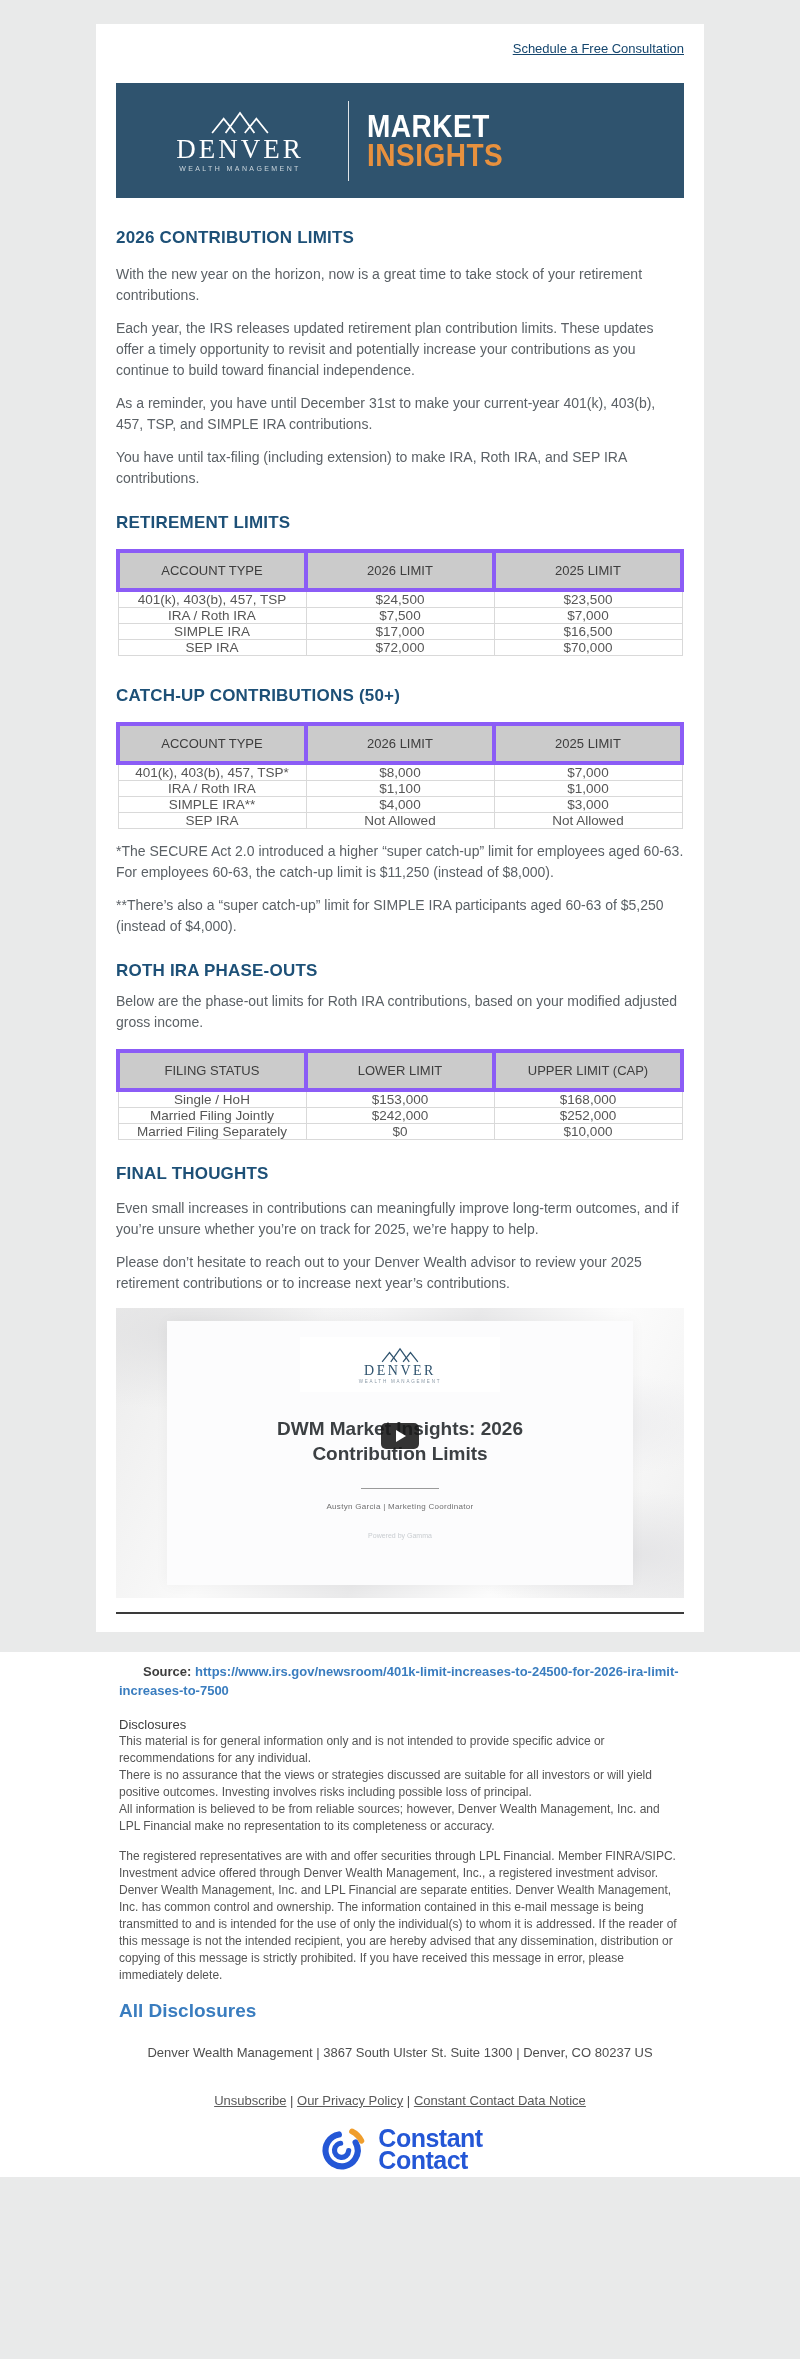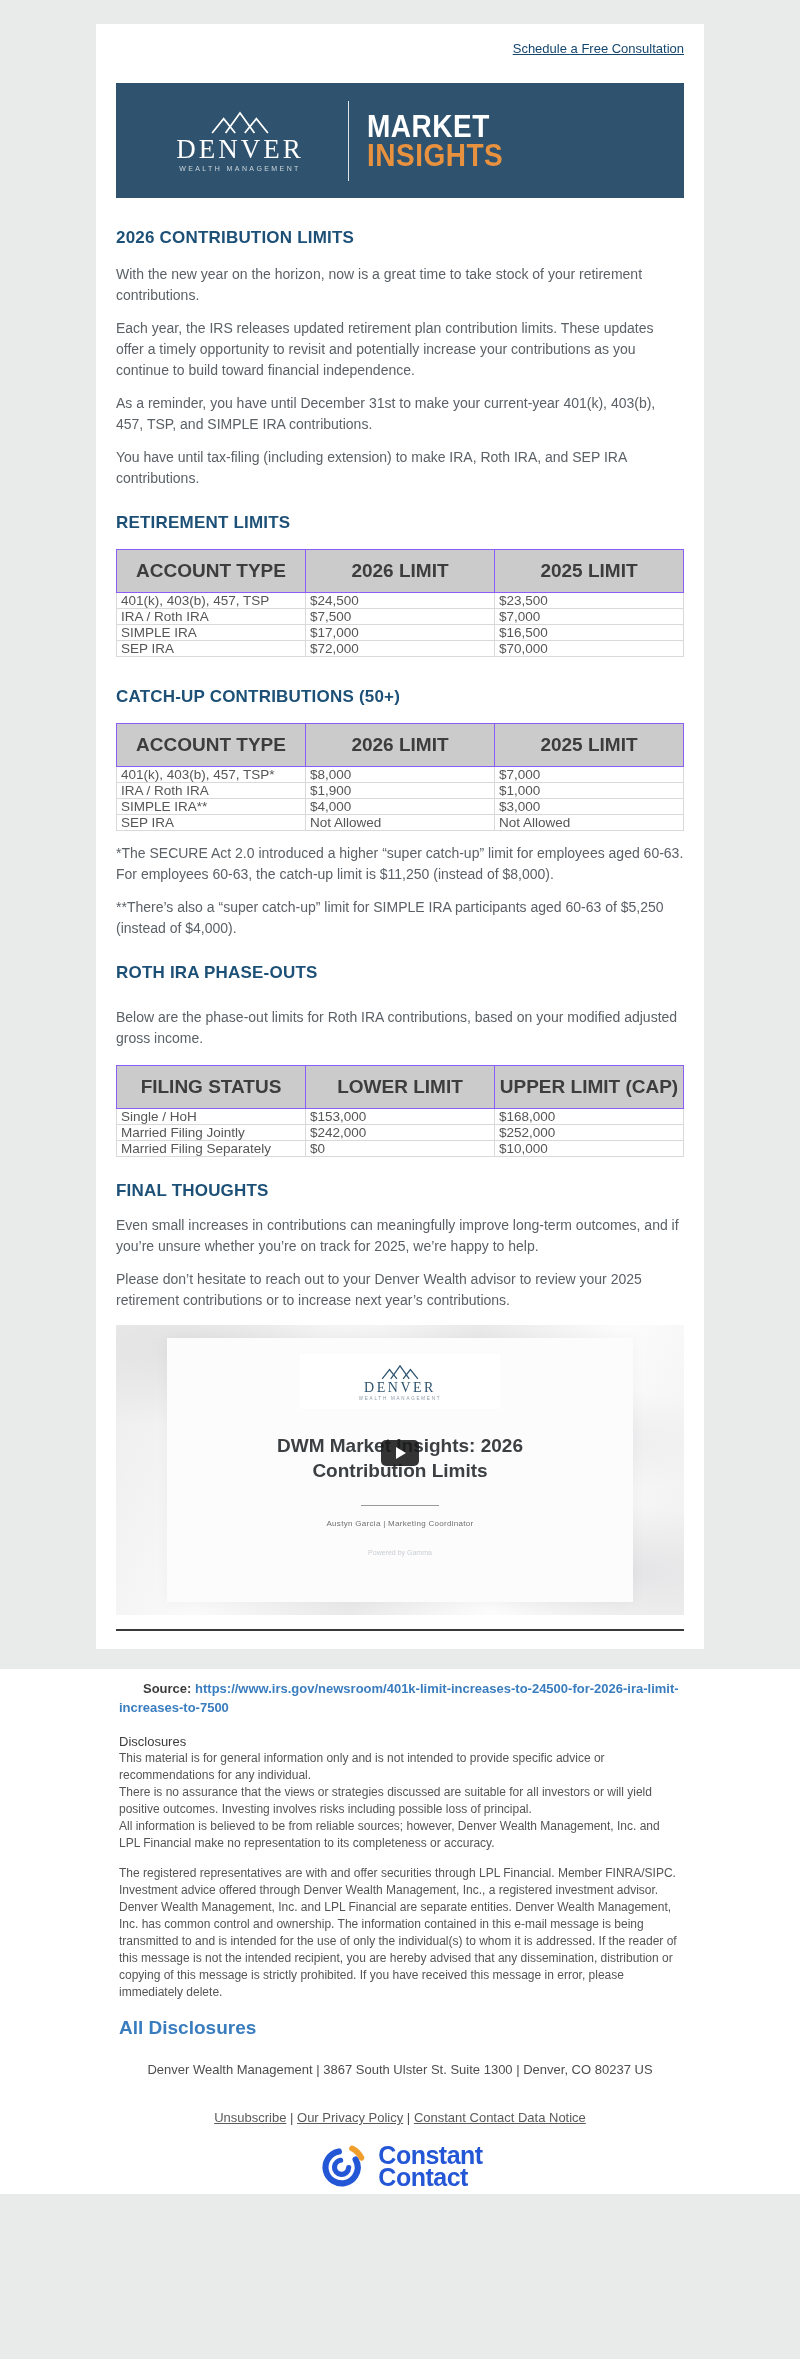--- a/index.html
+++ b/index.html
@@ -33,26 +33,26 @@
   .masthead .m2{color:#e8913e;}
 
   
   .sec-heading{color:#1d5077;font-size:17px;font-weight:bold;letter-spacing:.2px;margin:30px 0 0;}
   .sec-heading.tight{margin-top:24px;}
   p.body{color:#5b6166;font-size:14px;line-height:21px;margin:12px 0 0;}
   p.body.first{margin-top:16px;}
 
   table.limits{width:100%;border-collapse:collapse;margin-top:16px;}
   table.limits th{
-    background:#cbcbcb;border:1px solid #8b5cf6;color:#3d3d3d;
-    font-size:19px;font-weight:bold;padding:10px 4px;text-align:center;
+    background:#cbcbcb;border:4px solid #8b5cf6;color:#3d3d3d;
+    font-size:13px;font-weight:normal;padding:10px 4px;text-align:center;
   }
   table.limits td{
     border:1px solid #d9d9d9;color:#565656;font-size:13.5px;
-    padding:0 4px;background:#fff;
+    padding:0 4px;text-align:center;background:#fff;
   }
   table.limits th,table.limits td{width:33.33%;}
 
   
   .video{margin-top:14px;height:290px;position:relative;background:#f2f2f2;overflow:hidden;}
   .video .swirl{
     position:absolute;inset:0;
     background:
       radial-gradient(ellipse 60% 45% at 12% 8%, #e2e2e3 0%, rgba(226,226,227,0) 60%),
       radial-gradient(ellipse 55% 40% at 90% 85%, #e4e4e6 0%, rgba(228,228,230,0) 55%),
@@ -171,40 +171,40 @@
       <th>2026 LIMIT</th>
       <th>2025 LIMIT</th>
     </tr>
     <tr>
       <td>401(k), 403(b), 457, TSP*</td>
       <td>$8,000</td>
       <td>$7,000</td>
     </tr>
     <tr>
       <td>IRA / Roth IRA</td>
-      <td>$1,900</td>
+      <td>$1,100</td>
       <td>$1,000</td>
     </tr>
     <tr>
       <td>SIMPLE IRA**</td>
       <td>$4,000</td>
       <td>$3,000</td>
     </tr>
     <tr>
       <td>SEP IRA</td>
       <td>Not Allowed</td>
       <td>Not Allowed</td>
     </tr>
   </tbody>
     </table>
   <p class="body" style="">*The SECURE Act 2.0 introduced a higher “super catch-up” limit for employees aged 60-63. For employees 60-63, the catch-up limit is $11,250 (instead of $8,000).</p>
   <p class="body">**There’s also a “super catch-up” limit for SIMPLE IRA participants aged 60-63 of $5,250 (instead of $4,000).</p>
 
   <div class="sec-heading tight">ROTH IRA PHASE-OUTS</div>
-  <p class="body" style="margin-top:24px">Below are the phase-out limits for Roth IRA contributions, based on your modified adjusted gross income.</p>
+  <p class="body" style="margin-top:10px">Below are the phase-out limits for Roth IRA contributions, based on your modified adjusted gross income.</p>
   <table class="limits">
     <tbody>
         <tr>
       <th>FILING STATUS</th>
       <th>LOWER LIMIT</th>
       <th>UPPER LIMIT (CAP)</th>
     </tr>
     <tr>
       <td>Single / HoH</td>
       <td>$153,000</td>

